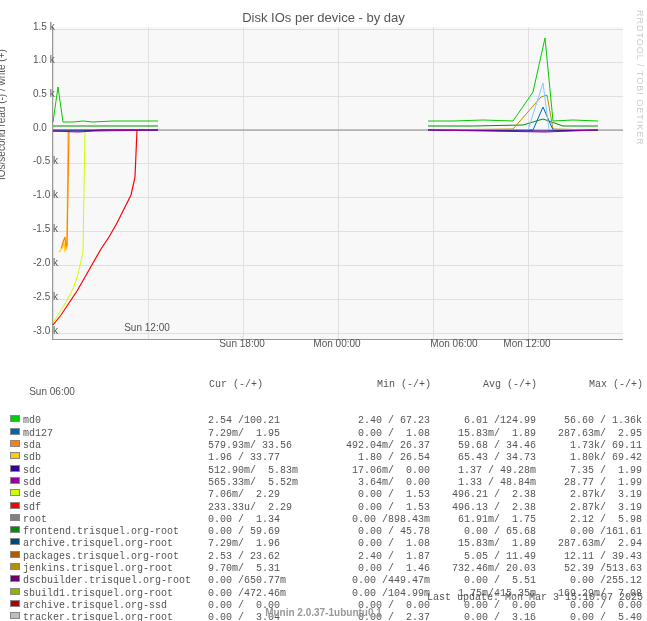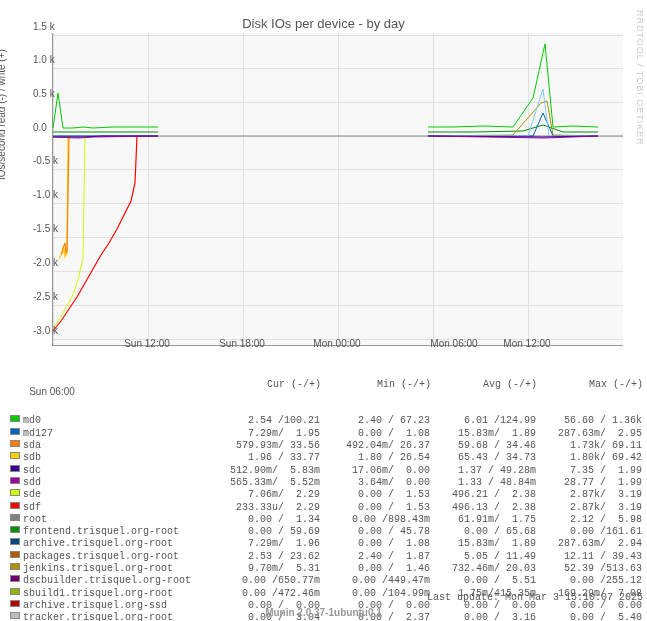--- a/index.html
+++ b/index.html
@@ -11,21 +11,21 @@
     color: #555555;
     width: 647px;
     height: 621px;
     overflow: hidden;
     position: relative;
   }
   .title {
     text-align: center;
     font-size: 13px;
     color: #555555;
-    padding-top: 16px;
+    padding-top: 10px;
     padding-bottom: 2px;
   }
   .watermark {
     position: absolute;
     right: 2px;
     top: 10px;
     writing-mode: vertical-rl;
     font-size: 9px;
     color: #cccccc;
     letter-spacing: 1px;
@@ -121,21 +121,21 @@
   }
   .last-update {
     position: absolute;
     bottom: 18px;
     right: 4px;
     font-family: "Courier New", monospace;
     font-size: 10px;
     color: #555555;
   }
   .col-name { display:inline-block; width:185px; }
-  .col-cur  { display:inline-block; width:112px; text-align:right; }
+  .col-cur  { display:inline-block; width:112px; }
   .col-min  { display:inline-block; width:110px; text-align:right; }
   .col-avg  { display:inline-block; width:106px; text-align:right; }
   .col-max  { display:inline-block; width:106px; text-align:right; }
 </style>
 </head>
 <body>
 
 <div class="title">Disk IOs per device - by day</div>
 <div class="watermark">RRDTOOL / TOBI OETIKER</div>
 
@@ -210,17 +210,17 @@
 <div class="tick-y" style="top: 296px;">-2.5 k</div>
 <div class="tick-y" style="top: 262px;">-2.0 k</div>
 <div class="tick-y" style="top: 228px;">-1.5 k</div>
 <div class="tick-y" style="top: 194px;">-1.0 k</div>
 <div class="tick-y" style="top: 160px;">-0.5 k</div>
 <div class="tick-y" style="top: 127px;">0.0</div>
 <div class="tick-y" style="top: 93px;">0.5 k</div>
 <div class="tick-y" style="top: 59px;">1.0 k</div>
 <div class="tick-y" style="top: 26px;">1.5 k</div>
 <div class="tick-x" style="left: 52px; top: 338px; margin-top: 48px;">Sun 06:00</div>
-<div class="tick-x" style="left: 147px; top: 338px;">Sun 12:00</div>
+<div class="tick-x" style="left: 147px; top: 322px;">Sun 12:00</div>
 <div class="tick-x" style="left: 242px; top: 338px;">Sun 18:00</div>
 <div class="tick-x" style="left: 337px; top: 338px;">Mon 00:00</div>
 <div class="tick-x" style="left: 454px; top: 338px;">Mon 06:00</div>
 <div class="tick-x" style="left: 527px; top: 338px;">Mon 12:00</div>
 
 </body></html>

